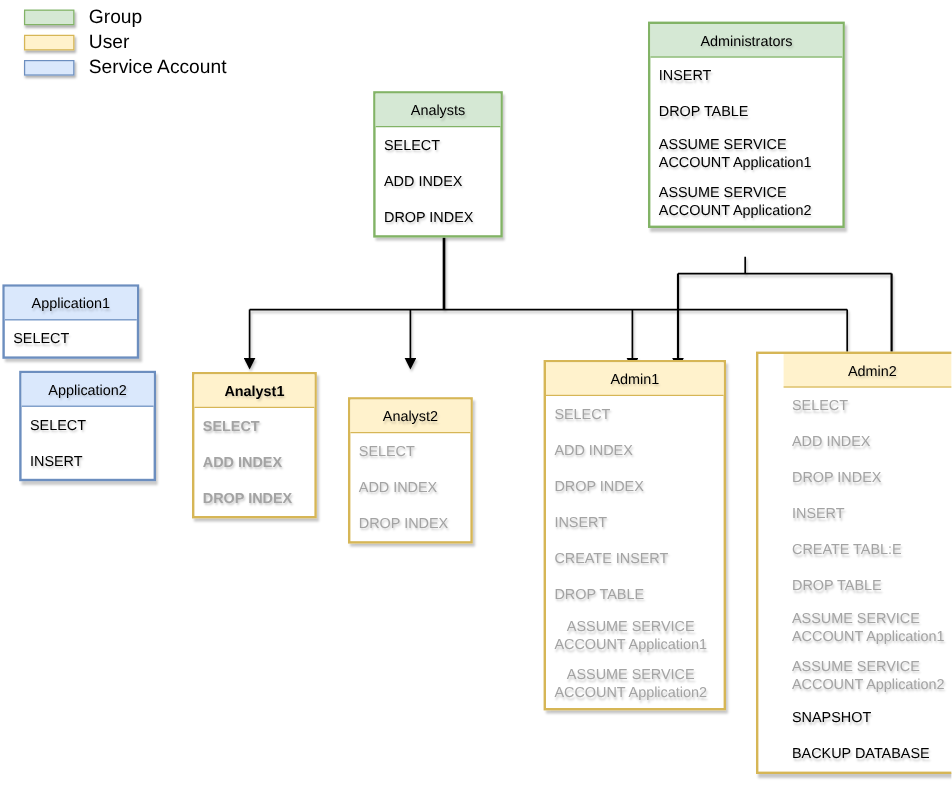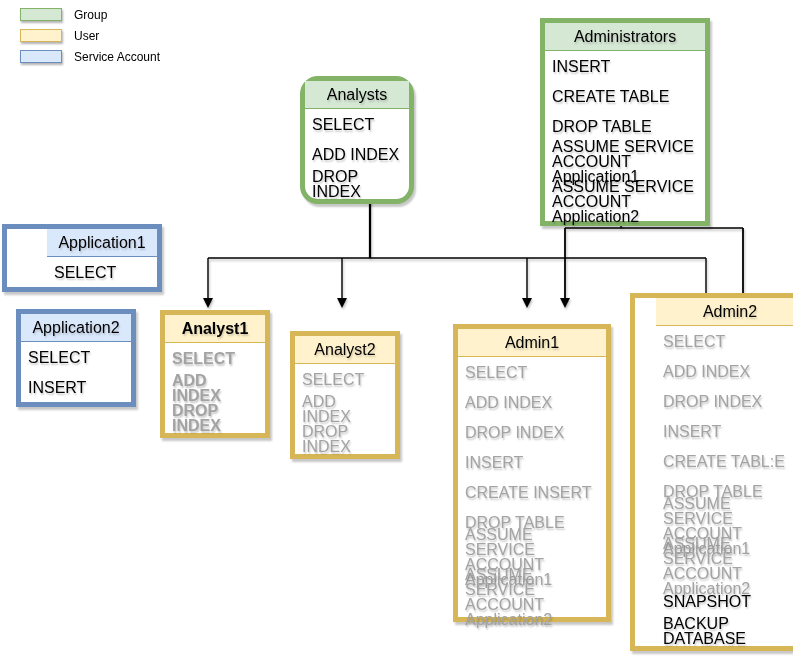--- a/index.html
+++ b/index.html
@@ -14,47 +14,47 @@
   #connectors{position:absolute;left:0;top:0;filter:drop-shadow(1px 2px 1px rgba(0,0,0,0.25));}
 
   
   #legend{position:absolute;left:20px;top:8px;}
   .legend-row{display:flex;align-items:center;height:13px;margin-bottom:8px;}
   .swatch{width:40px;height:11px;border:1px solid #000;margin-right:12px;
           box-shadow:1px 2px 2px rgba(0,0,0,0.3);}
   .swatch.group{background:var(--group-fill);border-color:var(--group-border);}
   .swatch.user{background:var(--user-fill);border-color:var(--user-border);}
   .swatch.service{background:var(--service-fill);border-color:var(--service-border);}
-  .legend-label{font-size:12px;color:var(--text);}
+  .legend-label{font-size:16px;color:var(--text);}
 
   
-  .box{position:absolute;border:5px solid #0f766e;background:#ffffff;
-       box-shadow:2px 3px 2px rgba(0,0,0,0.22);font-size:16px;color:var(--text);}
+  .box{position:absolute;border:2px solid #0f766e;background:#ffffff;
+       box-shadow:2px 3px 2px rgba(0,0,0,0.22);font-size:12px;color:var(--text);}
   .type-group{border-color:var(--group-border);}
   .type-user{border-color:var(--user-border);}
   .type-service{border-color:var(--service-border);}
   .type-group .box-header{background:var(--group-fill);border-bottom:1px solid var(--group-border);}
   .type-user .box-header{background:var(--user-fill);border-bottom:1px solid var(--user-border);}
   .type-service .box-header{background:var(--service-fill);border-bottom:1px solid var(--service-border);}
   .box-header{height:27px;display:flex;align-items:center;justify-content:center;
               text-shadow:1px 2px 2px rgba(0,0,0,0.18);}
   .item{height:30px;display:flex;align-items:center;padding:0 7px;
         white-space:pre-line;line-height:15px;
         text-shadow:1px 2px 2px rgba(0,0,0,0.22);}
   .item.double{height:40px;}
   .item.muted{color:var(--muted-text);}
 
   
   #box-administrators{left:540px;top:18px;width:160px;}
-  #box-analysts{left:300px;top:76px;width:104px;border-radius:18px;}
-  #box-application1{left:2px;top:224px;width:110px;padding-left:40px;}
+  #box-analysts{left:311px;top:76px;width:104px;}
+  #box-application1{left:2px;top:237px;width:110px;}
   #box-application2{left:16px;top:309px;width:110px;}
   #box-analyst1{left:160px;top:310px;width:100px;font-weight:bold;}
   #box-analyst2{left:290px;top:310px;width:100px;margin-top:21px;}
-  #box-admin1{left:453px;top:324px;width:148px;}
+  #box-admin1{left:453px;top:300px;width:148px;text-align:center;}
   #box-admin2{left:630px;top:293px;width:148px;padding-left:21px;}
 </style>
 </head>
 <body>
 
 <div id="canvas">
 
   <svg id="connectors" width="793" height="671" viewBox="0 0 793 671">
     <defs>
       <marker id="arrowhead" viewBox="0 0 10 10" refX="2" refY="5" markerWidth="10" markerHeight="10" markerUnits="userSpaceOnUse" orient="auto-start-reverse">
@@ -88,21 +88,20 @@
       <span class="swatch service"></span>
       <span class="legend-label">Service Account</span>
     </div>
   </div>
 
   <div id="boxes">
       <div class="box type-group" id="box-administrators">
         <div class="box-header">Administrators</div>
         <div class="box-body">
           <div class="item">INSERT</div>
-          <div class="item">CREATE TABLE</div>
           <div class="item">DROP TABLE</div>
           <div class="item double">ASSUME SERVICE
 ACCOUNT Application1</div>
           <div class="item double">ASSUME SERVICE
 ACCOUNT Application2</div>
         </div>
       </div>
       <div class="box type-group" id="box-analysts">
         <div class="box-header">Analysts</div>
         <div class="box-body">

